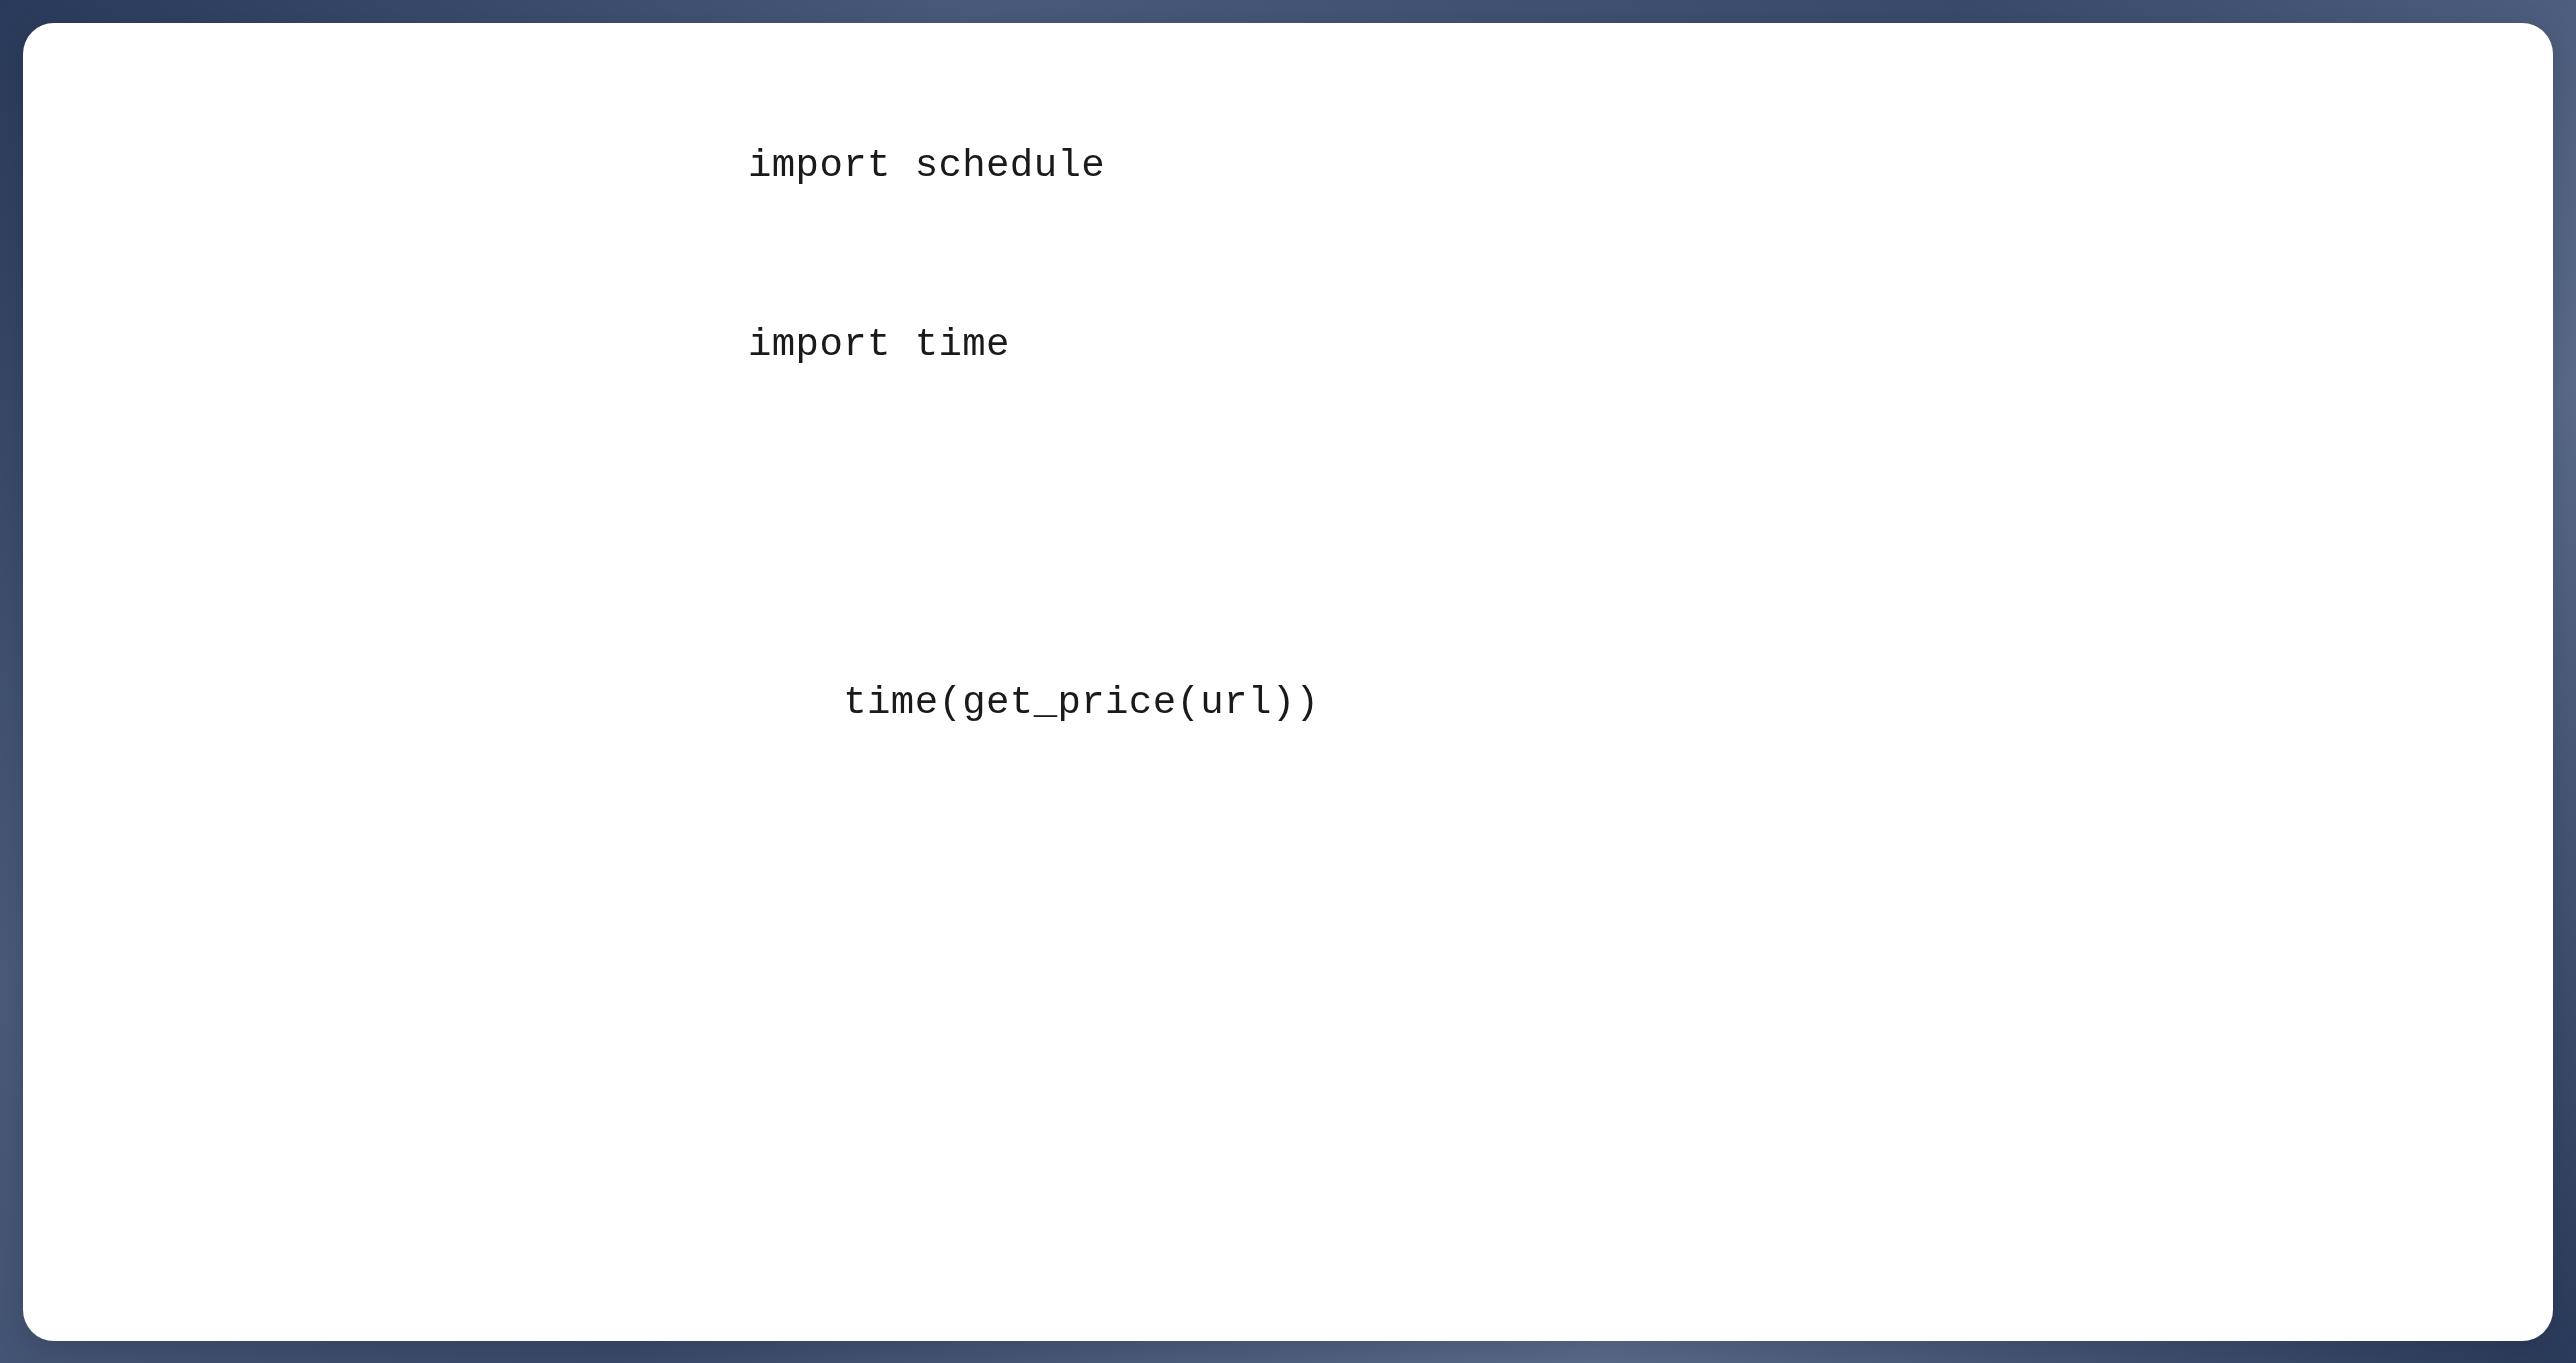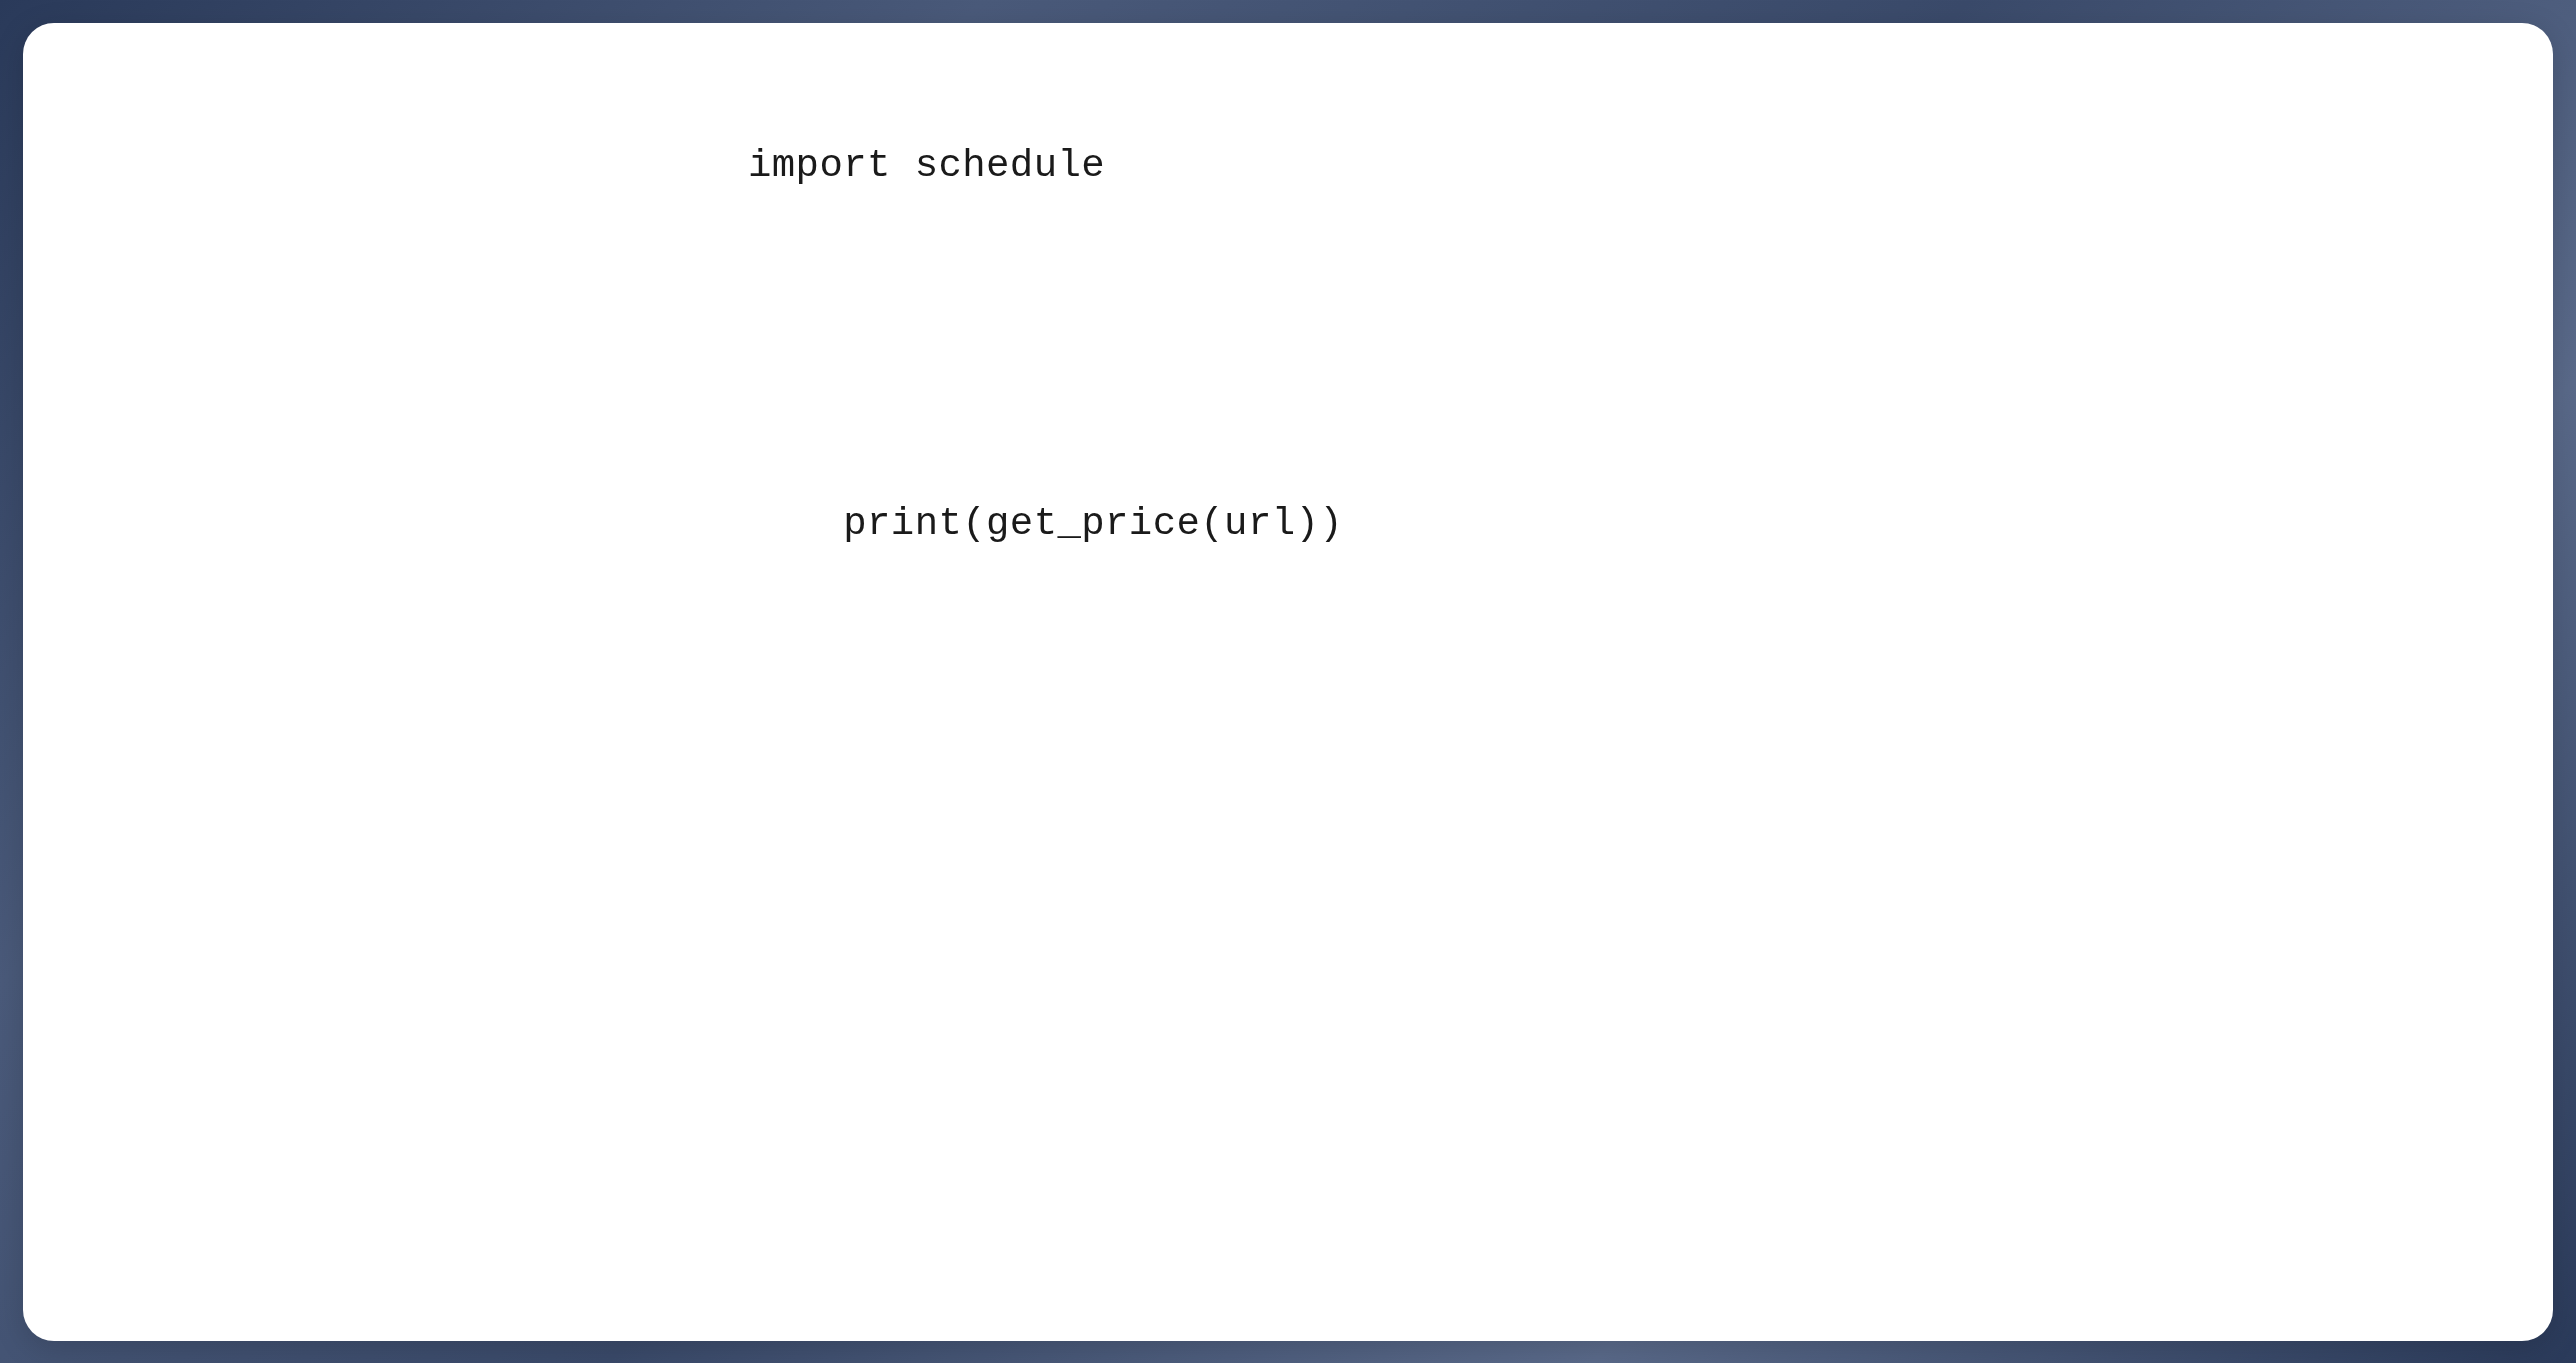--- a/index.html
+++ b/index.html
@@ -41,22 +41,23 @@
     .code-line:last-child {
       margin-bottom: 0;
     }
   </style>
 </head>
 <body>
 
 <div class="card">
   <div class="code-block">
     <span class="code-line">import schedule</span>
+    <span class="code-line">import time</span>
     <span class="code-line"></span>
-    <span class="code-line">    print(get_price(url))</span>
+    <span class="code-line">    time(get_price(url))</span>
     <span class="code-line"></span>
     
     
     
     
     
   </div>
 </div>
 
 

